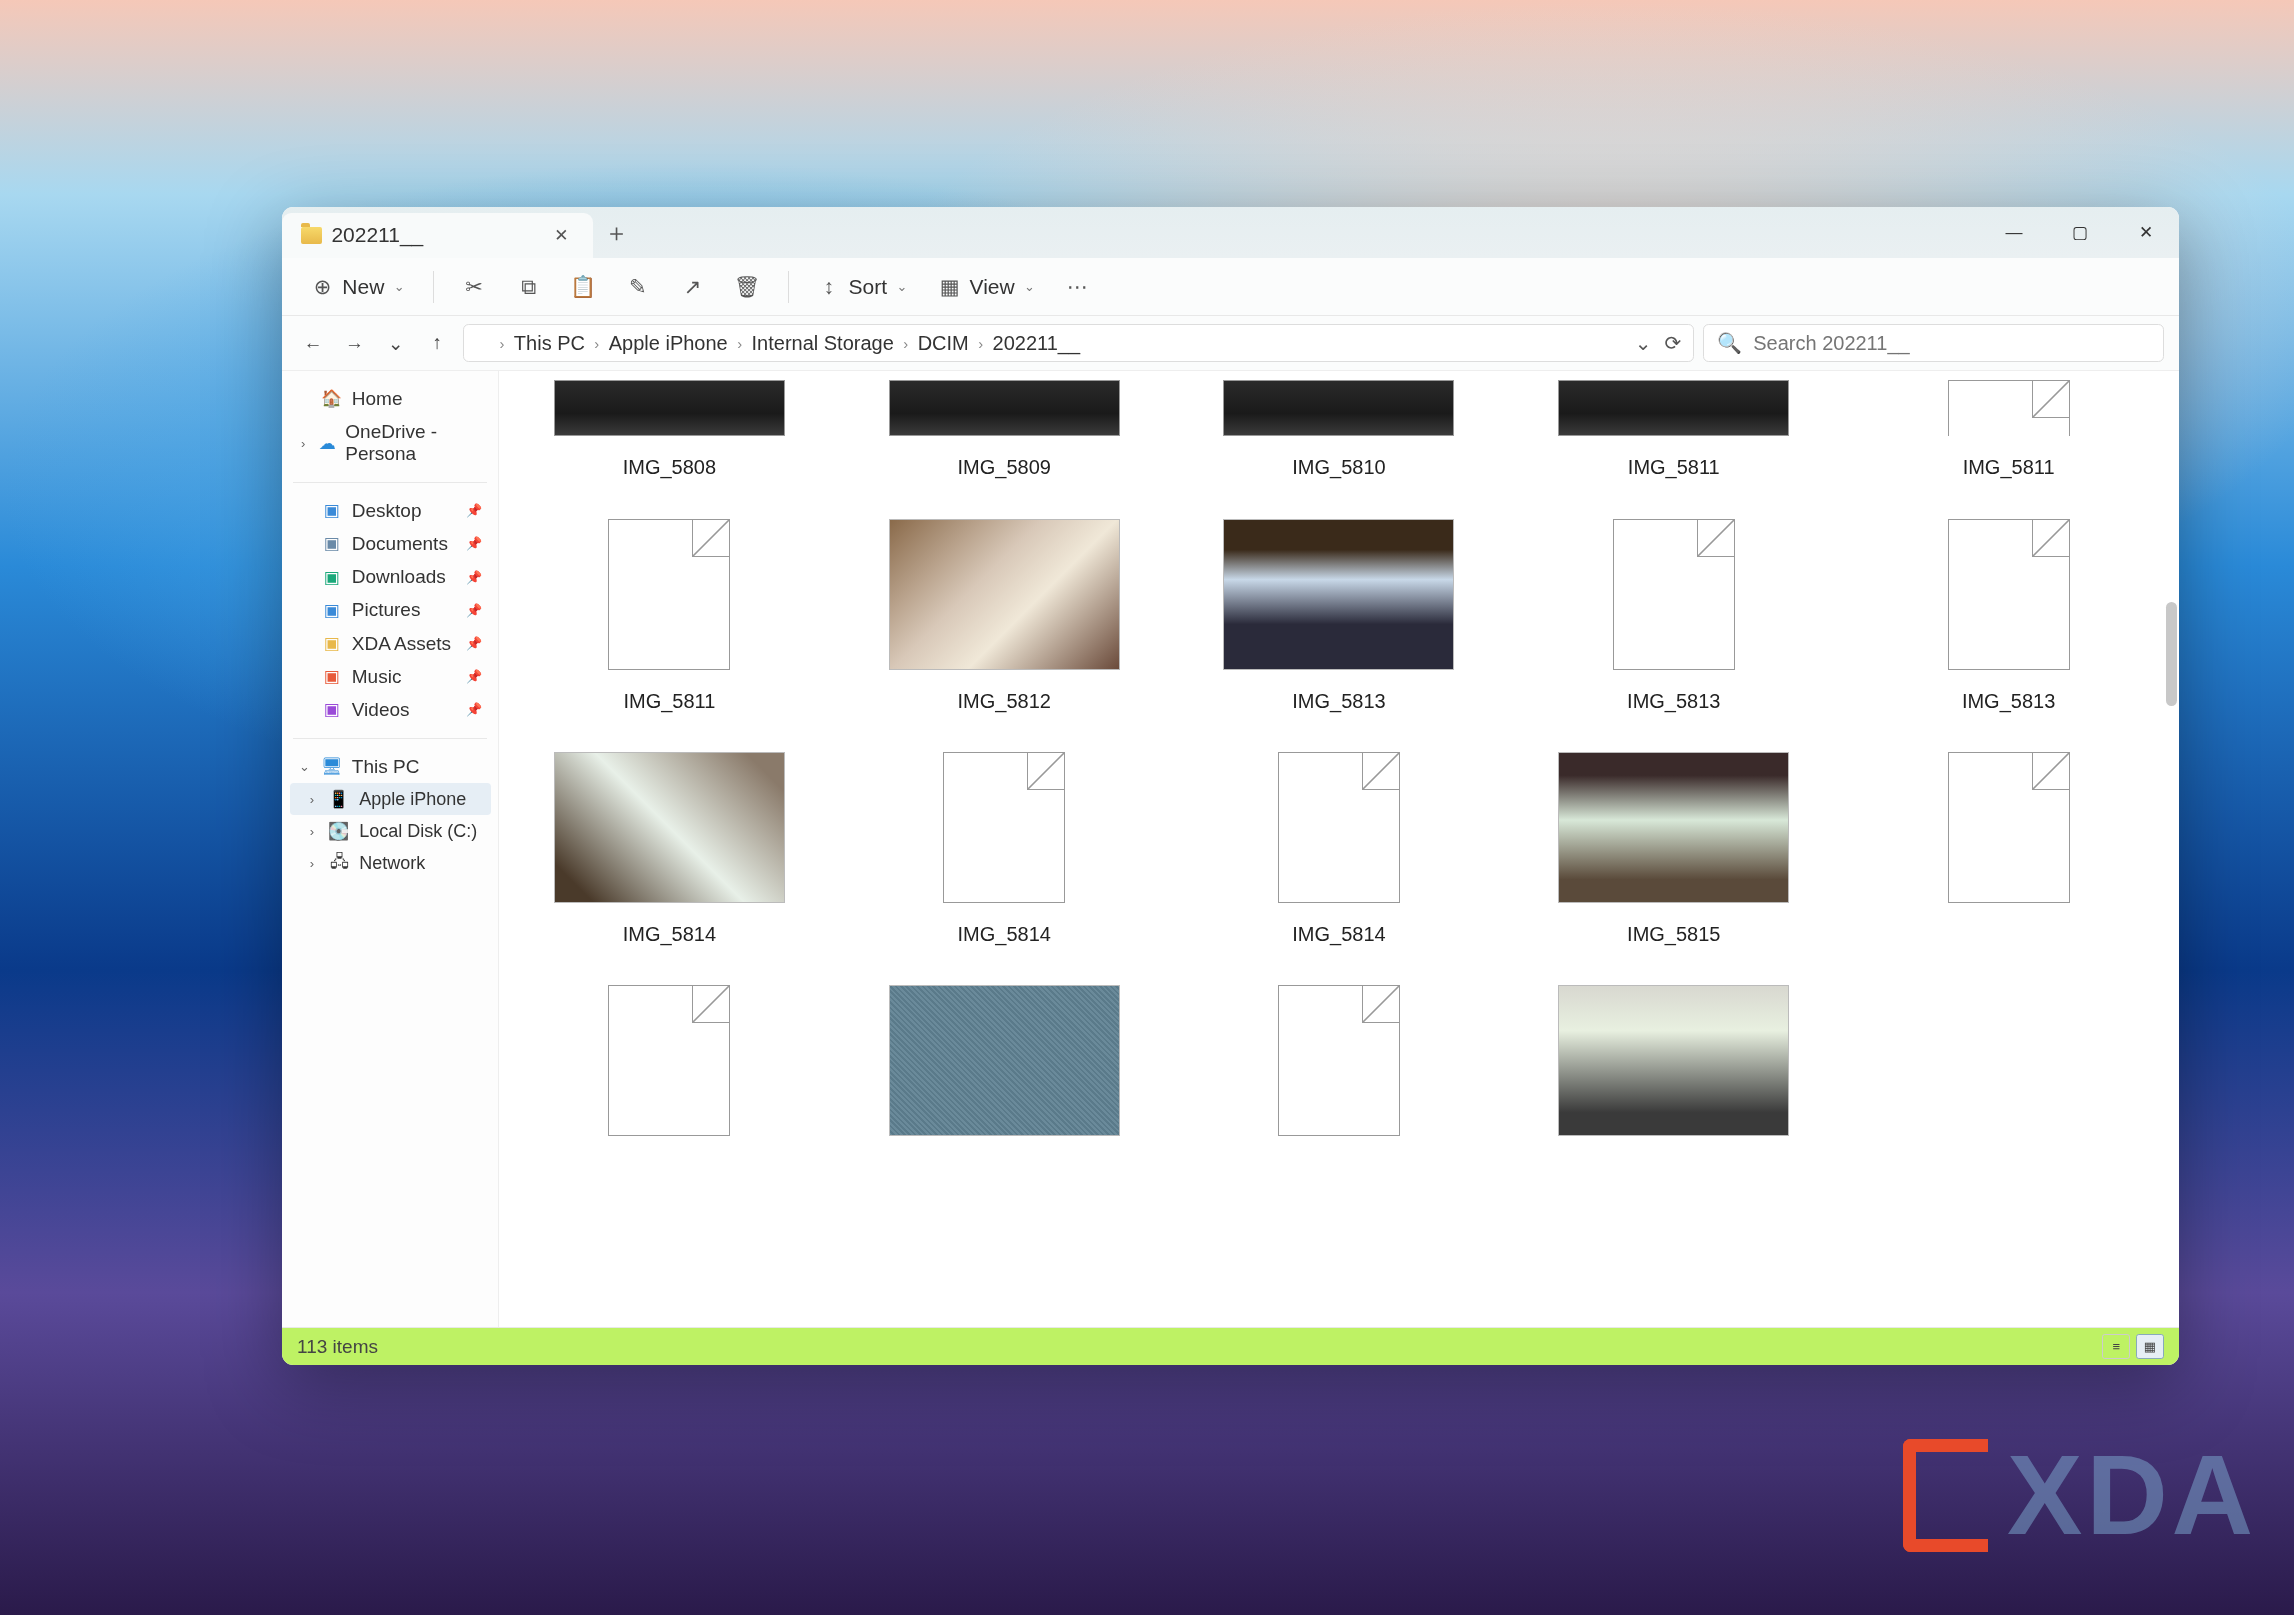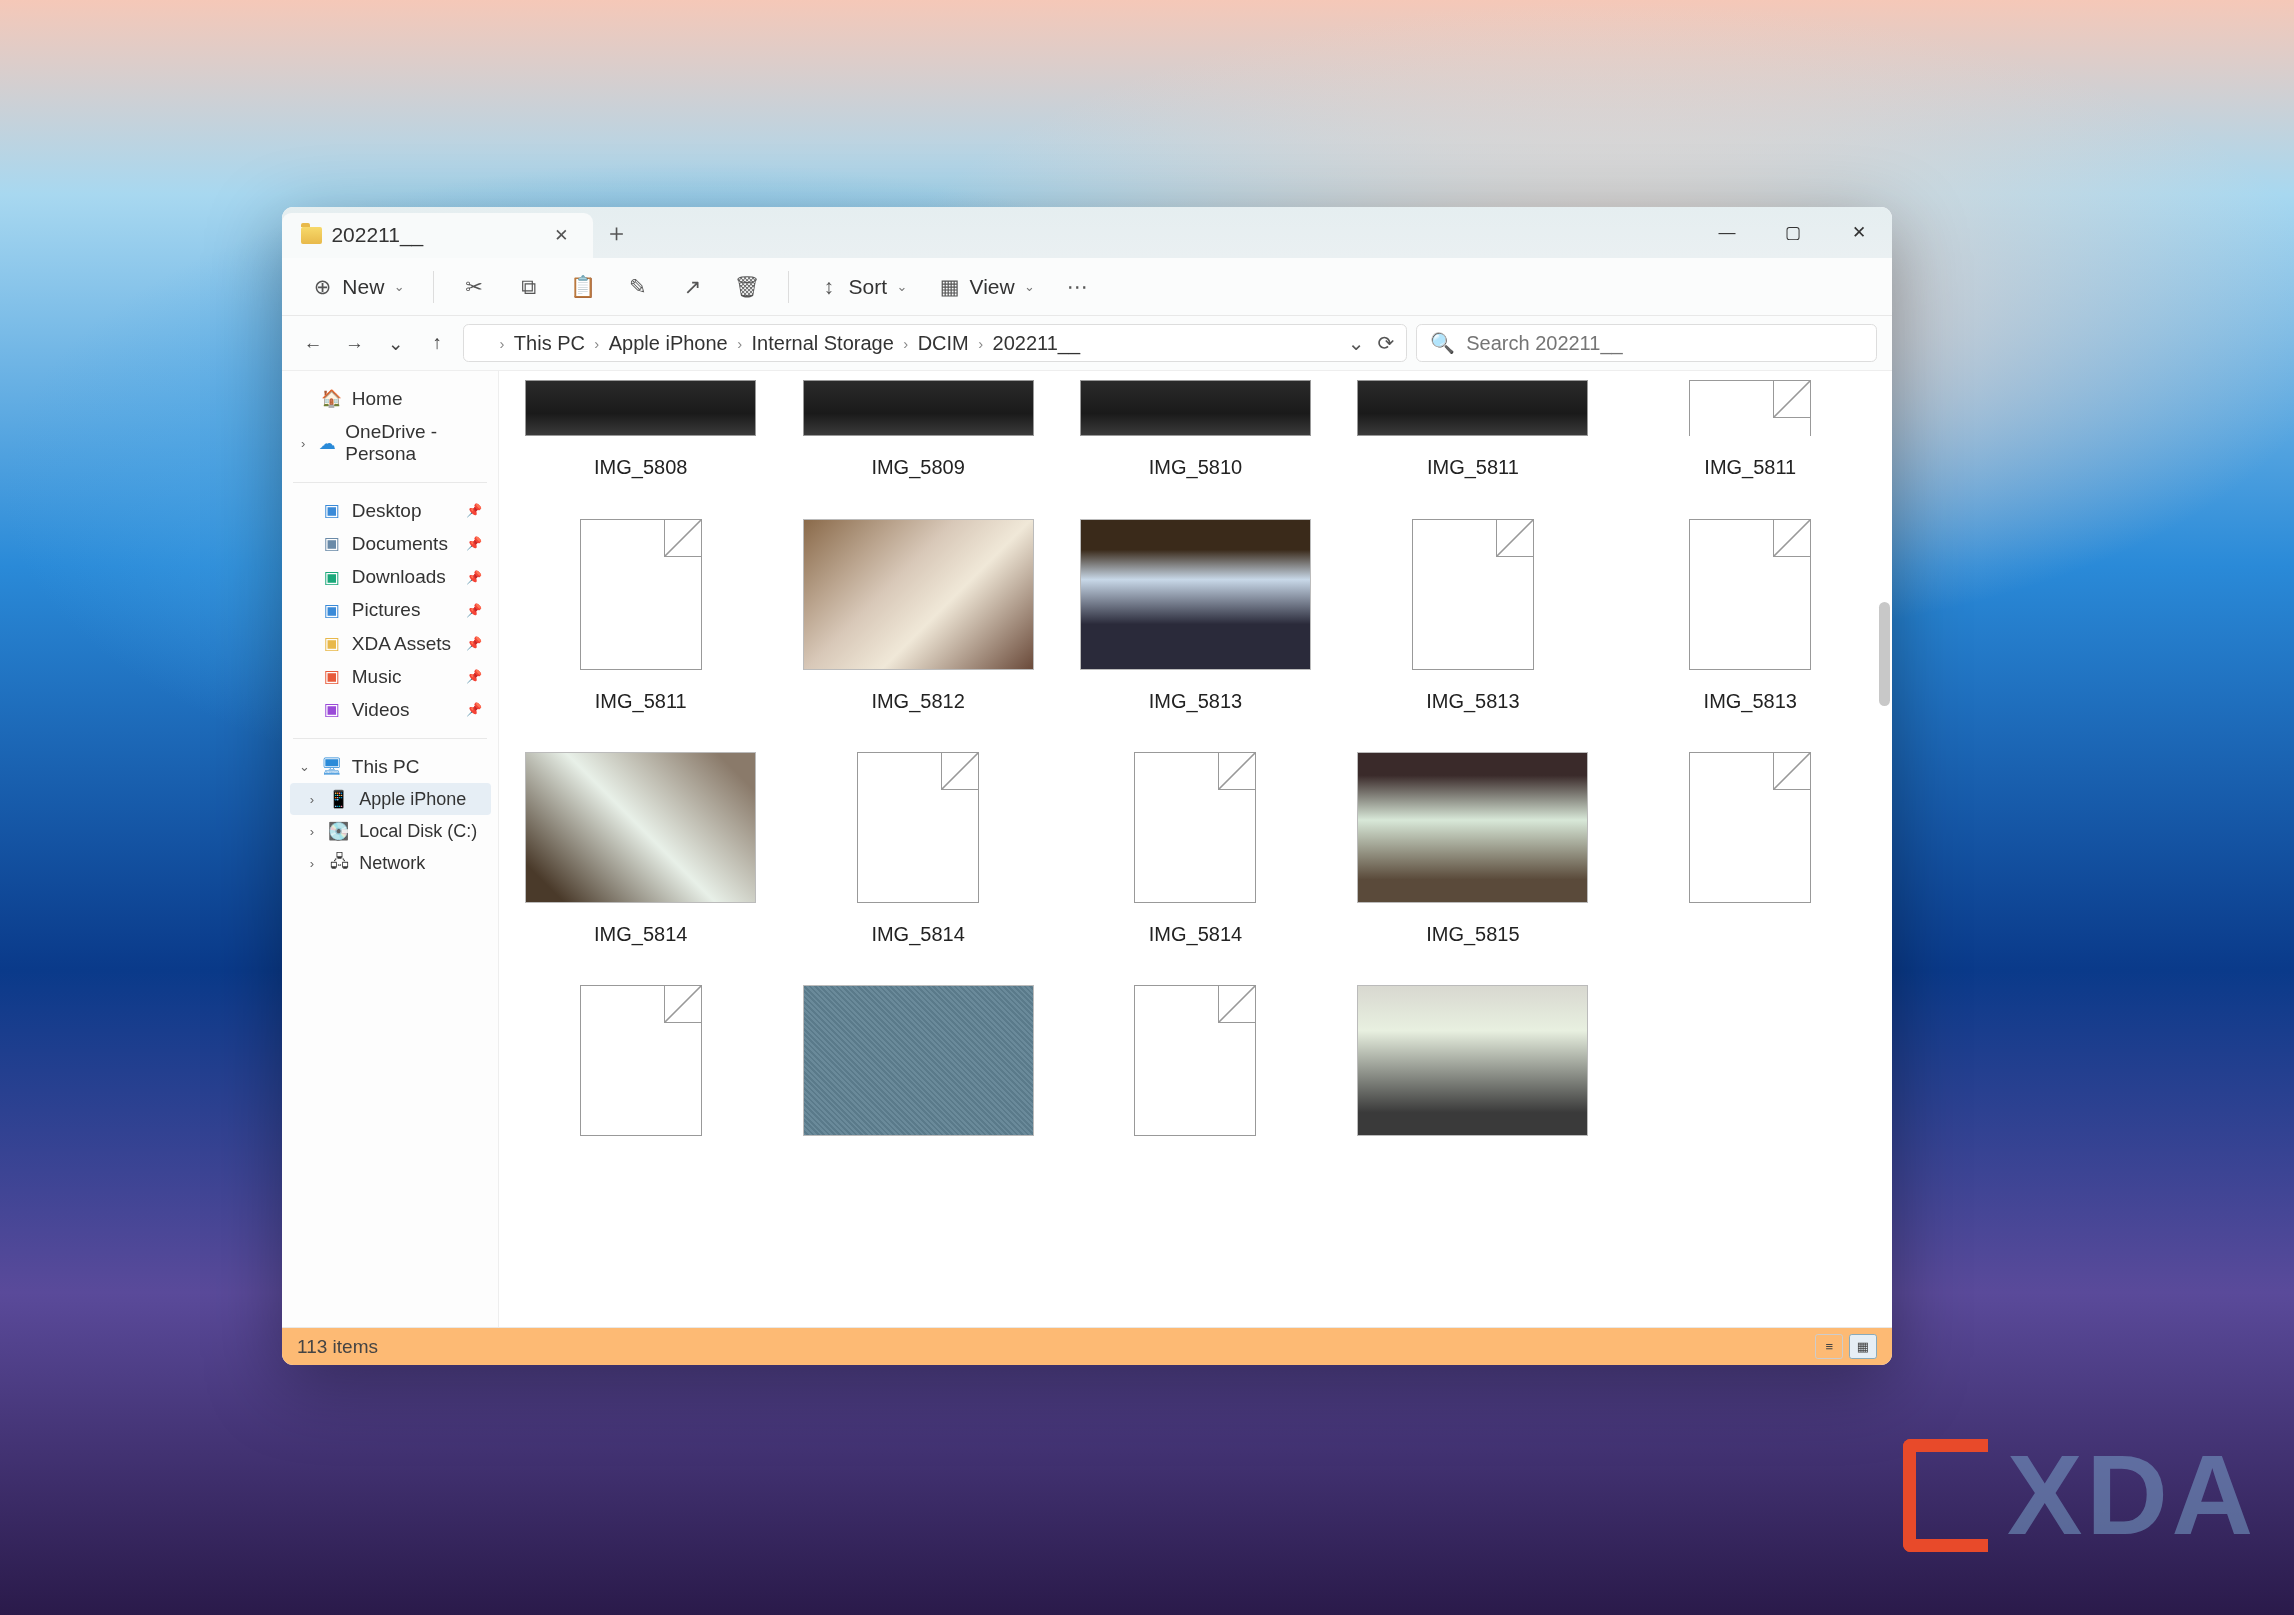--- a/index.html
+++ b/index.html
@@ -15,21 +15,21 @@
   inset: 0;
   background:
     radial-gradient(ellipse 60% 40% at 30% 30%, #4aa8e8 0%, transparent 50%),
     radial-gradient(ellipse 80% 50% at 70% 20%, #f8d8c8 0%, transparent 40%),
     linear-gradient(180deg, #f5c8b8 0%, #a8d8f0 12%, #2a8ad8 35%, #0a3a8a 60%, #5a4a9a 80%, #2a1a4a 100%);
 }
 .window {
   position: absolute;
   left: 282px;
   top: 207px;
-  width: 1610px;
+  width: 1897px;
   height: 1158px;
   background: #fdfdfd;
   border-radius: 11.3px;
   box-shadow: 0 19px 75px rgba(0,0,0,.35);
   display: flex;
   flex-direction: column;
   overflow: hidden;
 }
 .titlebar {
   height: 51px;
@@ -159,21 +159,21 @@
 .fname{ font-size:20px; color:#222; text-align:center;}
 
 .statusbar{
   height:38px;
   border-top:0.9px solid #e8e8e8;
   display:flex;
   align-items:center;
   padding:0 15px;
   font-size:19px;
   color:#444;
-  background:#fdba74;
+  background:#bef264;
 }
 .view-toggles{ margin-left:auto; display:flex; gap:5.6px;}
 .vt{ width:28px; height:24.5px; border:0.9px solid #ccc; border-radius:2.8px; display:flex; align-items:center; justify-content:center; font-size:13px; cursor:pointer;}
 .vt.active{ background:#e6eef5; border-color:#8ab;}
 
 .watermark{
   position:absolute;
   right:38px;
   bottom:56px;
   font-size:113px;

